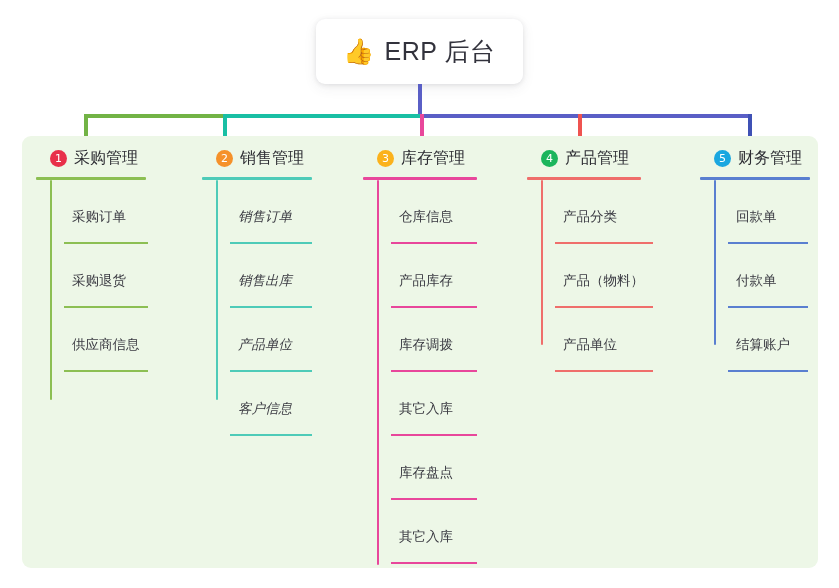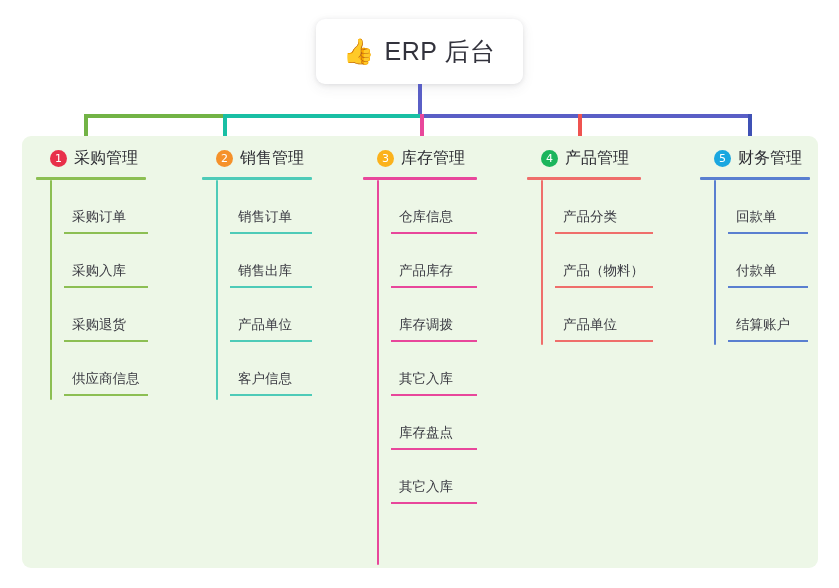--- a/index.html
+++ b/index.html
@@ -113,21 +113,21 @@
   }
   .spine {
     position: absolute;
     left: 14px;
     top: 0;
     width: 2px;
     border-radius: 1px;
   }
   .leaf {
     position: relative;
-    height: 54px;
+    height: 64px;
     box-sizing: border-box;
     padding-left: 41px;
   }
   .leaf-label {
     position: absolute;
     left: 22px;
     top: 28px;
     font-size: 13.5px;
     color: #3a3a42;
     white-space: nowrap;
@@ -171,40 +171,36 @@
           <span class="col-title">采购管理</span>
         </div>
         <div class="col-rule" style="width: 110px; background: rgb(140, 191, 83);"></div>
         <div class="col-body" style="height: 220px;">
           <div class="spine" style="height: 220px; background: rgb(140, 191, 83);"></div>
           <div class="leaf">
             <div class="leaf-label">采购订单</div>
             <div class="leaf-rule" style="width: 84px; background: rgb(140, 191, 83);"></div>
           </div>
           <div class="leaf">
-            <div class="leaf-label">采购入库</div>
-            <div class="leaf-rule" style="width: 84px; background: rgb(140, 191, 83);"></div>
-          </div>
-          <div class="leaf">
             <div class="leaf-label">采购退货</div>
             <div class="leaf-rule" style="width: 84px; background: rgb(140, 191, 83);"></div>
           </div>
           <div class="leaf">
             <div class="leaf-label">供应商信息</div>
             <div class="leaf-rule" style="width: 84px; background: rgb(140, 191, 83);"></div>
           </div>
         </div>
       </div>
       <div class="column" style="left: 202px; width: 115px;">
         <div class="col-header">
           <span class="badge" style="background: rgb(245, 145, 42);">2</span>
           <span class="col-title">销售管理</span>
         </div>
         <div class="col-rule" style="width: 110px; background: rgb(78, 203, 184);"></div>
-        <div class="col-body" style="height: 220px;">
+        <div class="col-body" style="height: 220px; font-style: italic;">
           <div class="spine" style="height: 220px; background: rgb(78, 203, 184);"></div>
           <div class="leaf">
             <div class="leaf-label">销售订单</div>
             <div class="leaf-rule" style="width: 82px; background: rgb(78, 203, 184);"></div>
           </div>
           <div class="leaf">
             <div class="leaf-label">销售出库</div>
             <div class="leaf-rule" style="width: 82px; background: rgb(78, 203, 184);"></div>
           </div>
           <div class="leaf">

